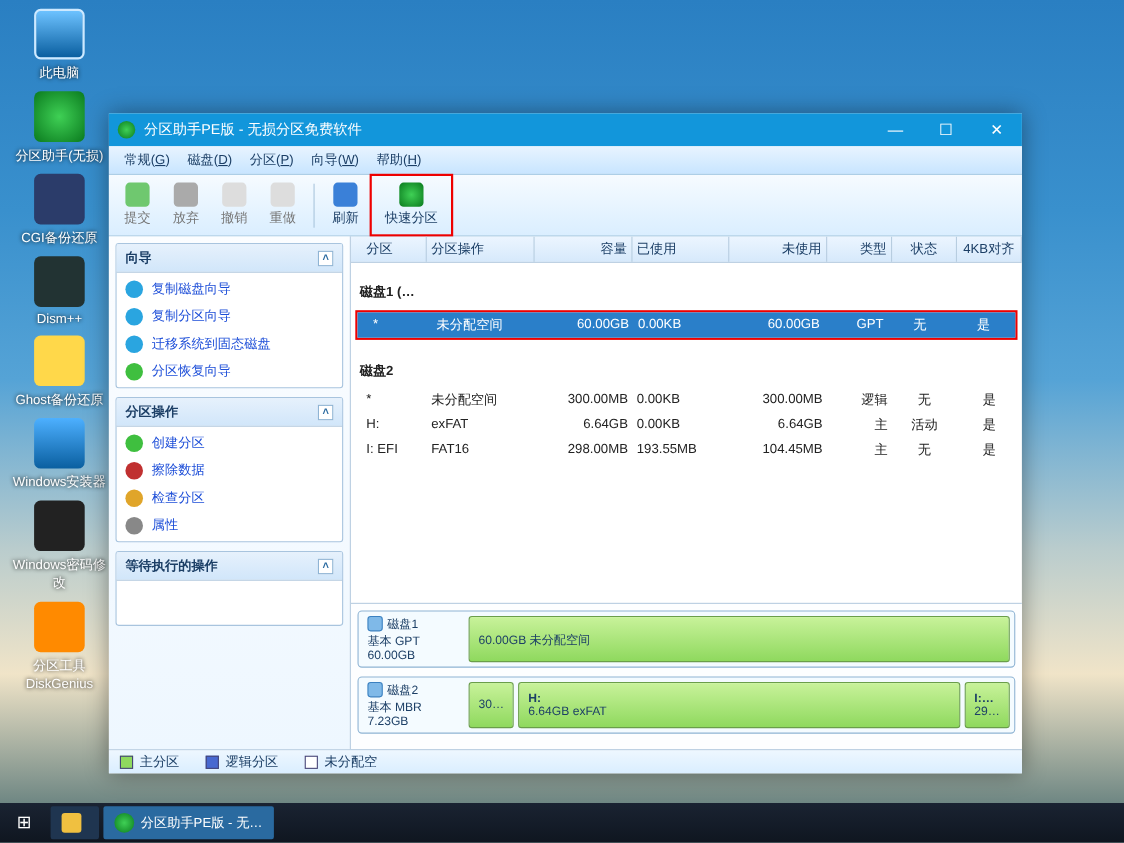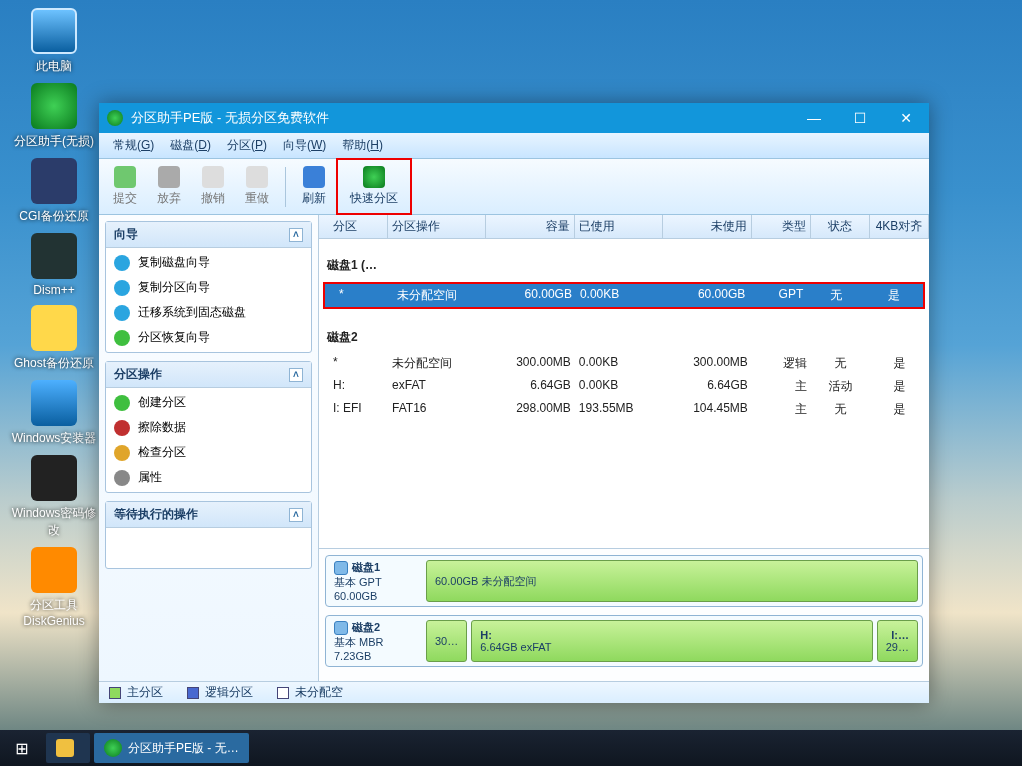--- a/index.html
+++ b/index.html
@@ -39,44 +39,44 @@
 .ico-commit{background:#6fc86f}.ico-discard{background:#aaa}.ico-undo{background:#ddd}.ico-redo{background:#ddd}
 .ico-refresh{background:#3a80d8}.ico-fast{background:radial-gradient(#3fd055,#0a7a1e);border-radius:50%}
 .highlight-box{border:2px solid #e00;padding:2px 2px}
 
 .body-area{display:flex;height:calc(100% - 30px - 26px - 56px - 22px)}
 .sidebar{width:220px;background:linear-gradient(#fbfdff,#eef7ff);border-right:1px solid #b7cde0;padding:6px;overflow:auto}
 .panel{border:1px solid #a8c4de;border-radius:3px;margin-bottom:8px;background:#fff}
 .panel-head{background:linear-gradient(#e6f1fc,#d1e6fa);padding:4px 8px;font-size:12px;font-weight:bold;color:#1c3f66;display:flex;align-items:center;justify-content:space-between;border-bottom:1px solid #b7cde0}
 .panel-head .collapse{width:14px;height:14px;border:1px solid #8fb4d4;background:#fff;color:#2a6aa0;display:flex;align-items:center;justify-content:center;font-size:10px}
 .panel-body{padding:2px}
-.side-item{display:flex;align-items:center;padding:4px 6px;font-size:12px;color:#000000}
+.side-item{display:flex;align-items:center;padding:4px 6px;font-size:12px;color:#1d4ed8}
 .side-item .sico{width:16px;height:16px;margin-right:8px;border-radius:50%}
 .sico-disk{background:#2aa5e0}.sico-part{background:#2aa5e0}.sico-mig{background:#2aa5e0}.sico-rec{background:#3fbf3f}
 .sico-create{background:#3fbf3f}.sico-wipe{background:#c03030}.sico-check{background:#e0a52a}.sico-prop{background:#888}
 
 .main{flex:1;display:flex;flex-direction:column;overflow:hidden}
 .grid-header{display:flex;background:linear-gradient(#ecf5ff,#d6e9fb);border-bottom:1px solid #b7cde0;font-size:12px;color:#1c3f66}
 .grid-header .col{padding:3px 4px;border-right:1px solid #b7cde0}
 .partitions{flex:1;overflow:auto;font-size:12px;color:#222}
 .disk-title{font-weight:bold;padding:18px 8px 6px}
 .row{display:flex;padding:3px 0}
 .row .c{padding:0 4px}
 .c0{width:70px;padding-left:14px!important}.c1{width:100px}.c2{width:90px;text-align:right}.c3{width:90px;}.c4{width:90px;text-align:right}.c5{width:60px;text-align:right}.c6{width:60px;text-align:center}.c7{width:60px;text-align:center}
 .row.selected{background:#2a7fc9;color:#fff}
 .highlight-row{border:2px solid #e00;margin:2px 4px}
 
 .diskmaps{border-top:1px solid #b7cde0;padding:6px;background:#fdfeff}
 .diskmap{border:1px solid #8fb4d4;border-radius:4px;margin-bottom:8px;padding:4px;display:flex;gap:6px;align-items:stretch;background:#f4fbff}
 .diskmap .info{width:90px;font-size:11px;color:#1c3f66;display:flex;flex-direction:column;justify-content:center;padding-left:4px}
-.diskmap .info .di{display:flex;align-items:flex-end;font-weight:bold}
+.diskmap .info .di{display:flex;align-items:flex-start;font-weight:normal}
 .diskmap .info .di .disk-ico{width:14px;height:14px;background:#7fb9e8;border:1px solid #3a80c0;border-radius:3px;margin-right:4px}
 .diskmap .bar{flex:1;display:flex;gap:4px}
 .seg{border:1px solid #6a9e4a;border-radius:3px;background:linear-gradient(#c8f29a,#8fd95e);font-size:11px;color:#1c3f66;padding:4px 8px;display:flex;flex-direction:column;justify-content:center;position:relative}
-.seg.small{min-width:40px;align-items:flex-end}
+.seg.small{min-width:40px;align-items:flex-start}
 .seg .seglab{font-weight:bold}
 
 .legend{height:22px;background:linear-gradient(#eef7ff,#daeeff);border-top:1px solid #b7cde0;display:flex;align-items:center;padding:0 10px;gap:24px;font-size:12px;color:#1c3f66}
 .legend .lg{display:flex;align-items:center;gap:6px}
 .legend .sw{width:12px;height:12px;border:1px solid #447}
 .sw-pri{background:#8fd95e}.sw-log{background:#4868d0}.sw-un{background:#fff}
 
 
 .taskbar{position:absolute;left:0;bottom:0;width:100%;height:36px;background:linear-gradient(#1a2332,#0f1620);display:flex;align-items:center}
 .taskbar .start{width:44px;height:36px;display:flex;align-items:center;justify-content:center;color:#fff;font-size:16px}

